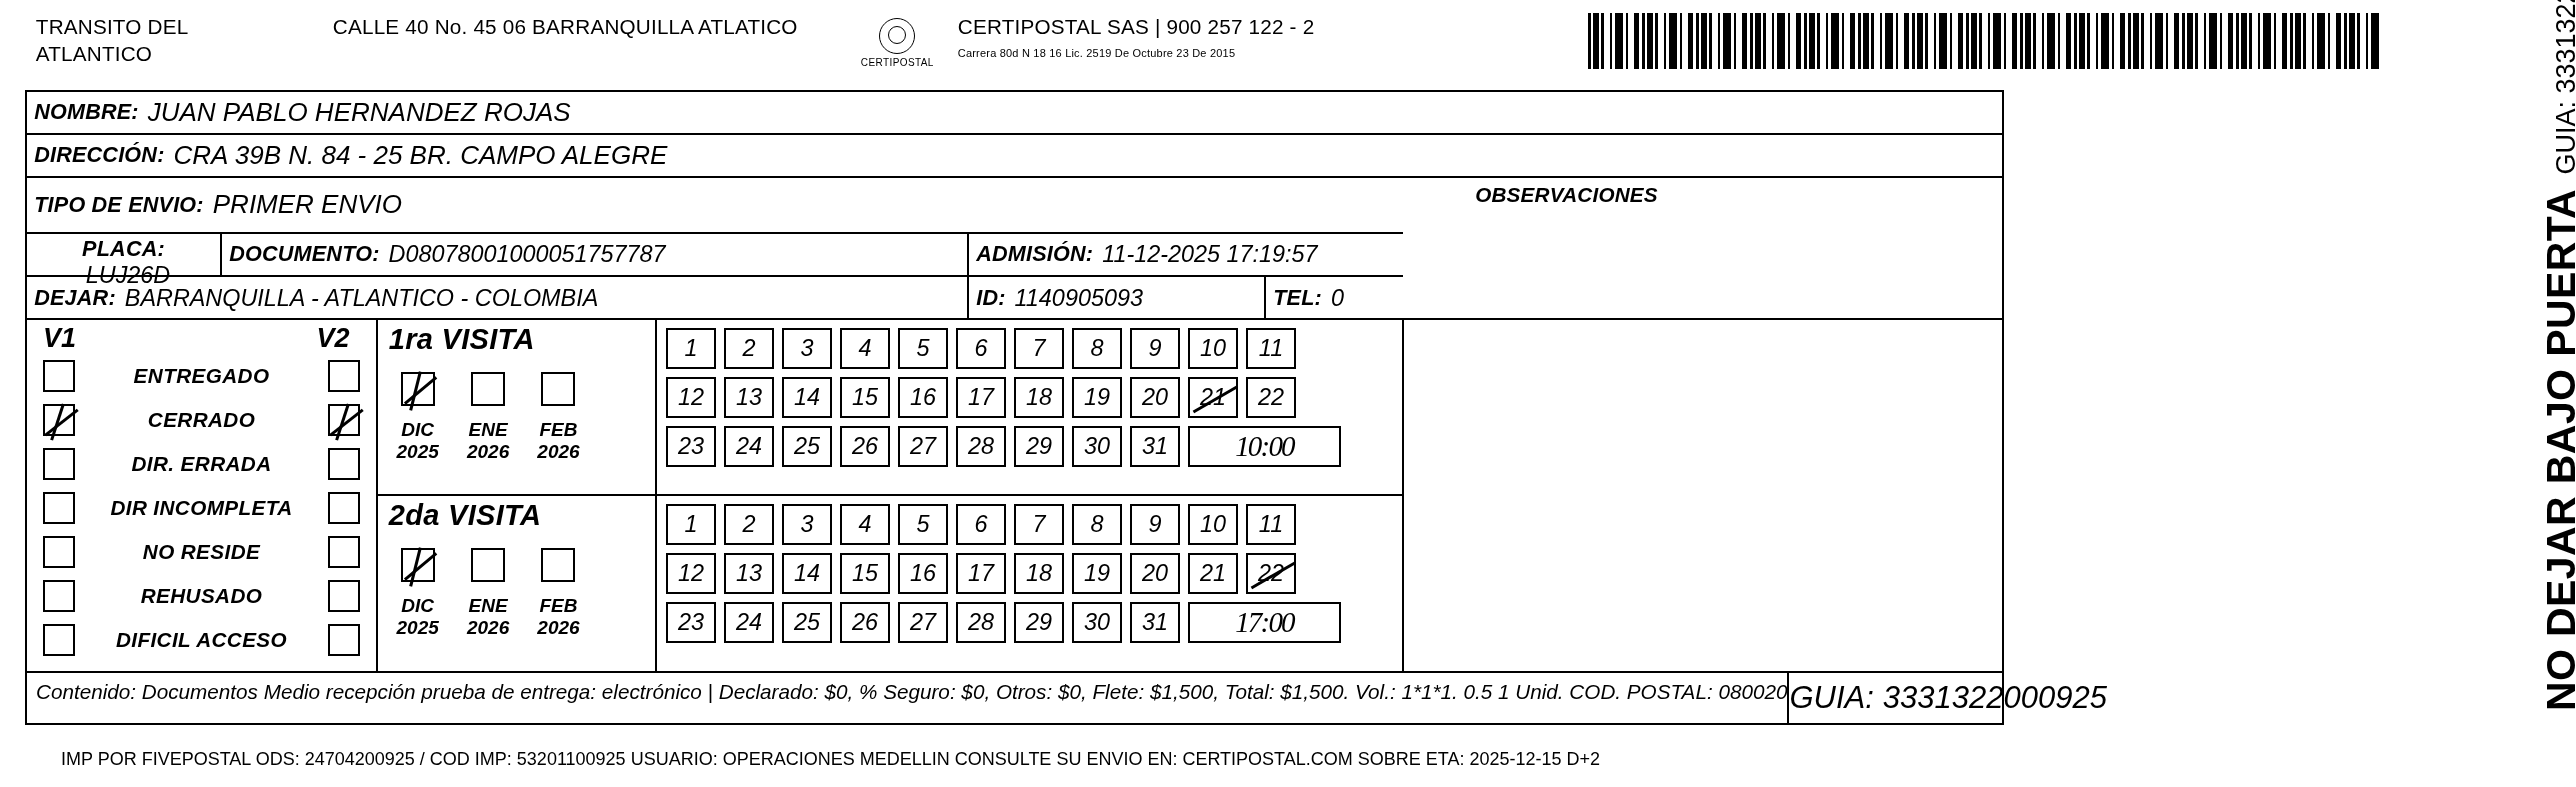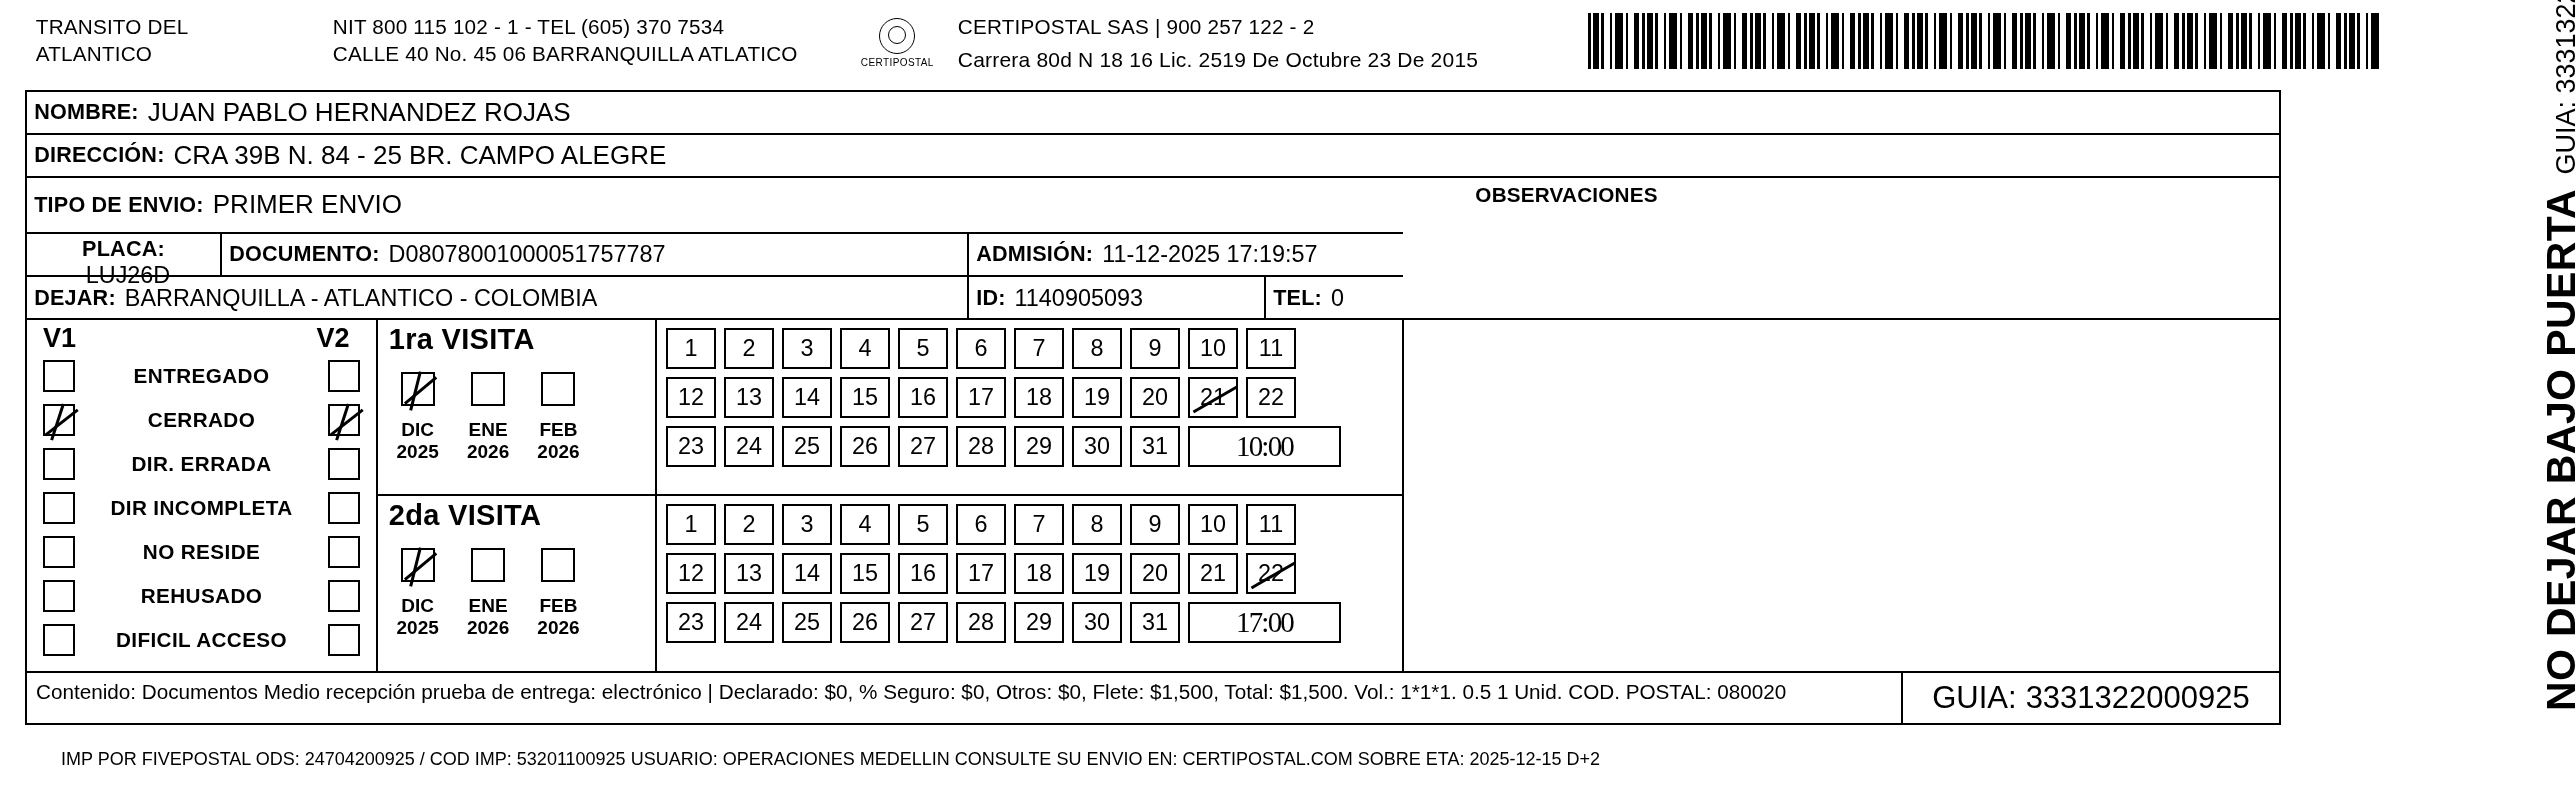--- a/index.html
+++ b/index.html
@@ -58,21 +58,21 @@
     position: absolute;
     left: 8px; top: 7.2px;
     width: 18px; height: 18px;
     border: 1.8px solid #000;
     border-radius: 50%;
     box-sizing: border-box;
   }
   .hdr-logo .mark-txt { font-size: 10px; letter-spacing: 0.4px; }
   .hdr-col.c3 { width: 576px; }
   .hdr-col.c3 .line1 { font-size: 20.7px; }
-  .hdr-col.c3 .line2 { font-size: 21px; margin-top: 5.4px; }
+  .hdr-col.c3 .line2 { font-size: 11px; margin-top: 5.4px; }
   .barcode-top {
     margin-left: 54px;
     height: 59px;
     width: 792px;
     display: flex;
     align-items: flex-start;
   }
   .bc {
     height: 56px;
     background:
@@ -84,22 +84,23 @@
         #000 27px, #000 35px, #fff 35px, #fff 38px,
         #000 38px, #000 40px, #fff 40px, #fff 46px,
         #000 46px, #000 51px, #fff 51px, #fff 54px);
     width: 100%;
   }
 
   
   .frame {
     border: 2.7px solid #000;
     box-sizing: border-box;
-    width: 2256px;
+    width: 1979px;
     position: relative;
+    font-style: italic;
   }
   .row {
     display: flex;
     border-bottom: 2.7px solid #000;
     box-sizing: border-box;
   }
   .row:last-child { border-bottom: none; }
   .cell {
     padding: 2.7px 7.2px;
     box-sizing: border-box;
@@ -353,21 +354,20 @@
 
 <div class="sheet">
   <div class="label-wrap">
 
     <div class="hdr">
       <div class="hdr-col c1">
         <div>TRANSITO DEL</div>
         <div>ATLANTICO</div>
       </div>
       <div class="hdr-col c2">
-        <div>NIT 800 115 102 - 1 - TEL (605) 370 7534</div>
         <div>CALLE 40 No. 45 06 BARRANQUILLA ATLATICO</div>
       </div>
       <div class="hdr-logo">
         <div class="mark"></div>
         <div class="mark-txt">CERTIPOSTAL</div>
       </div>
       <div class="hdr-col c3">
         <div class="line1">CERTIPOSTAL SAS | 900 257 122 - 2</div>
         <div class="line2">Carrera 80d N 18 16  Lic. 2519 De Octubre 23 De 2015</div>
       </div>

